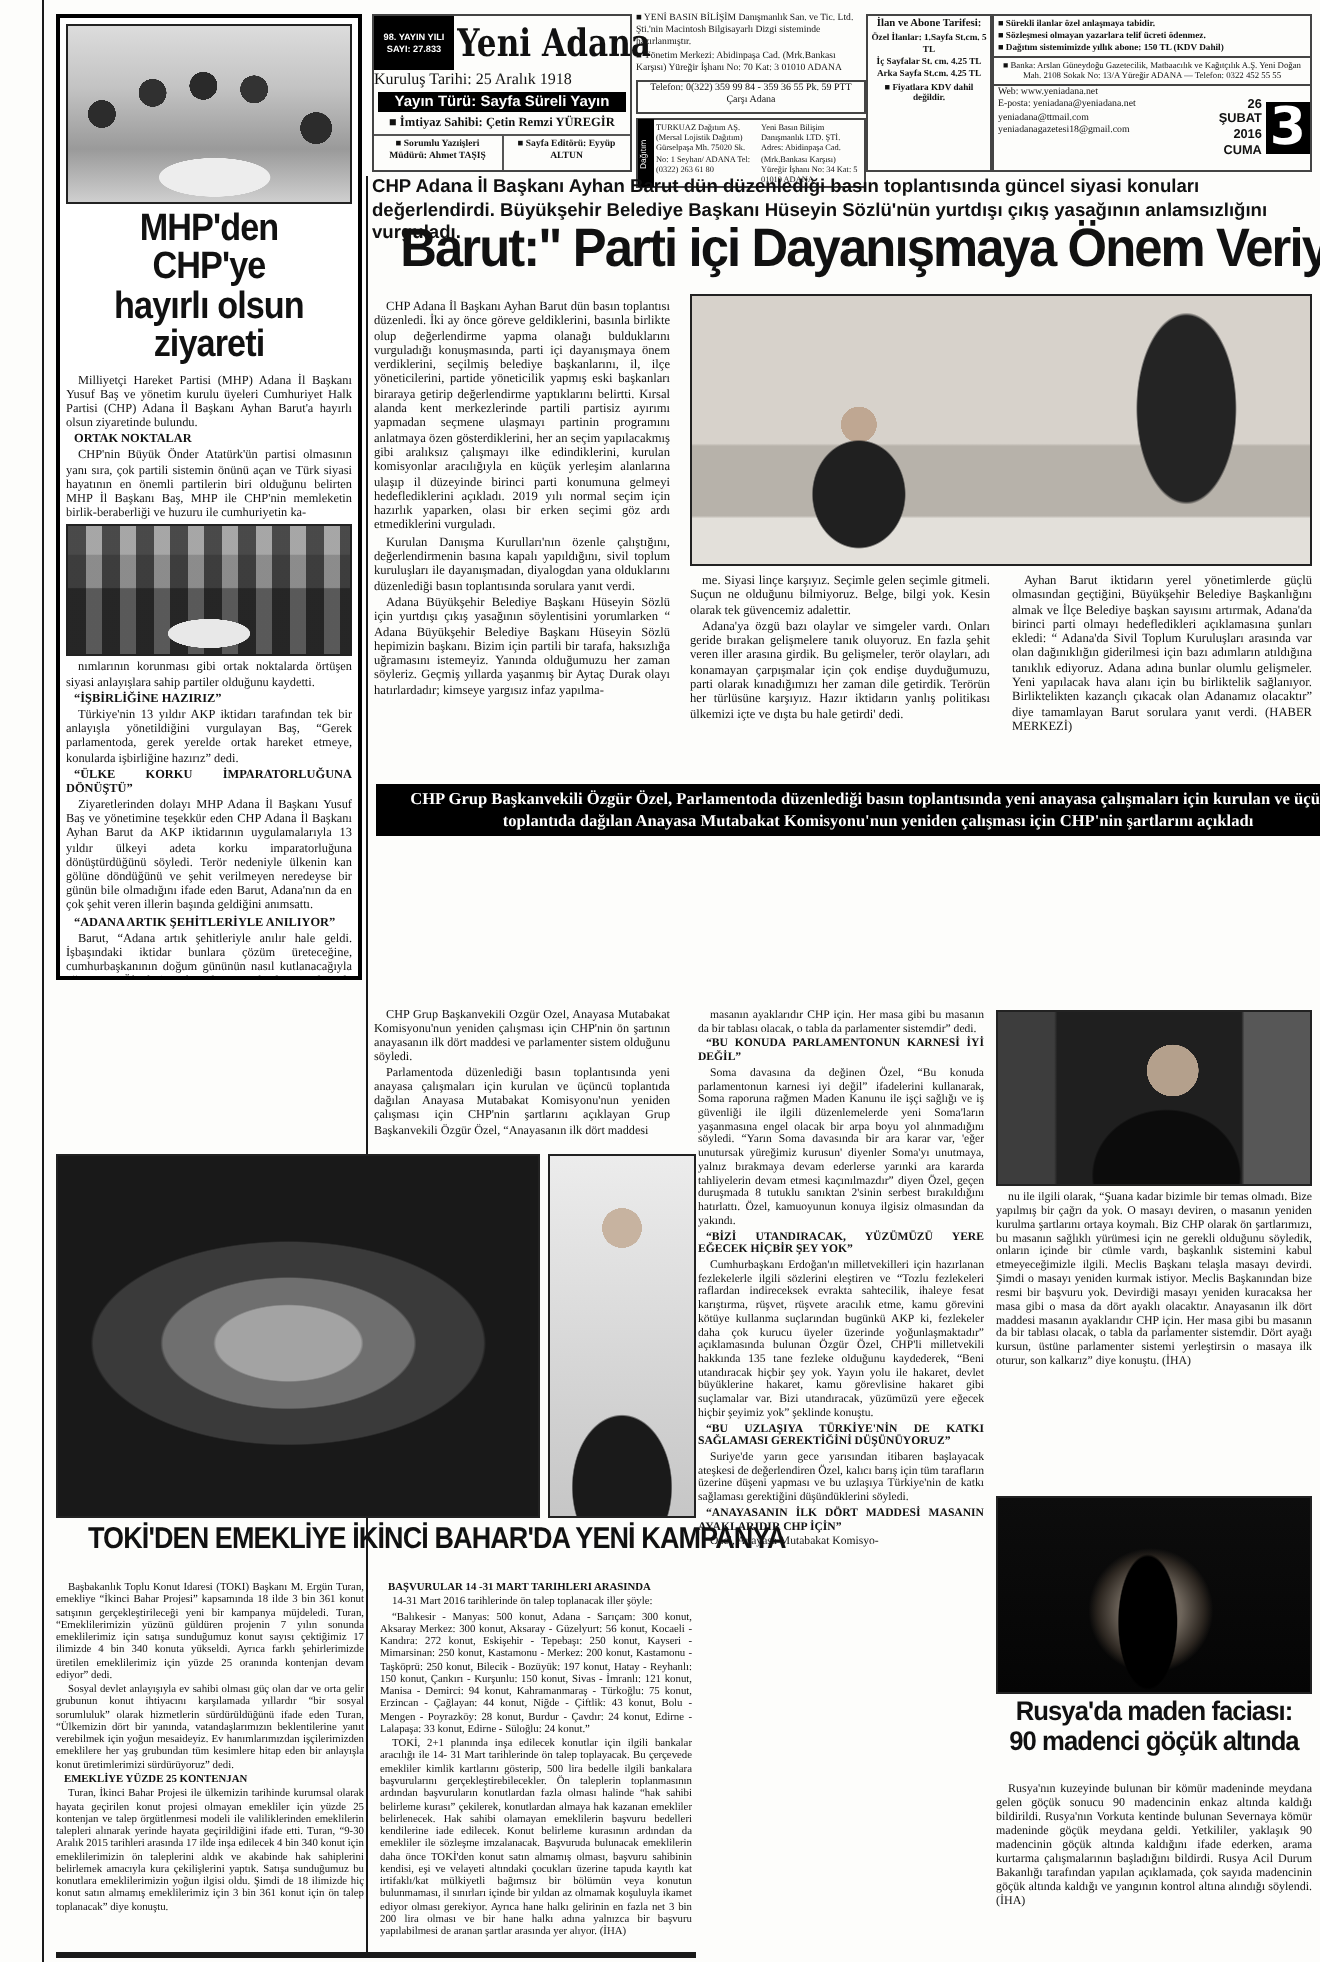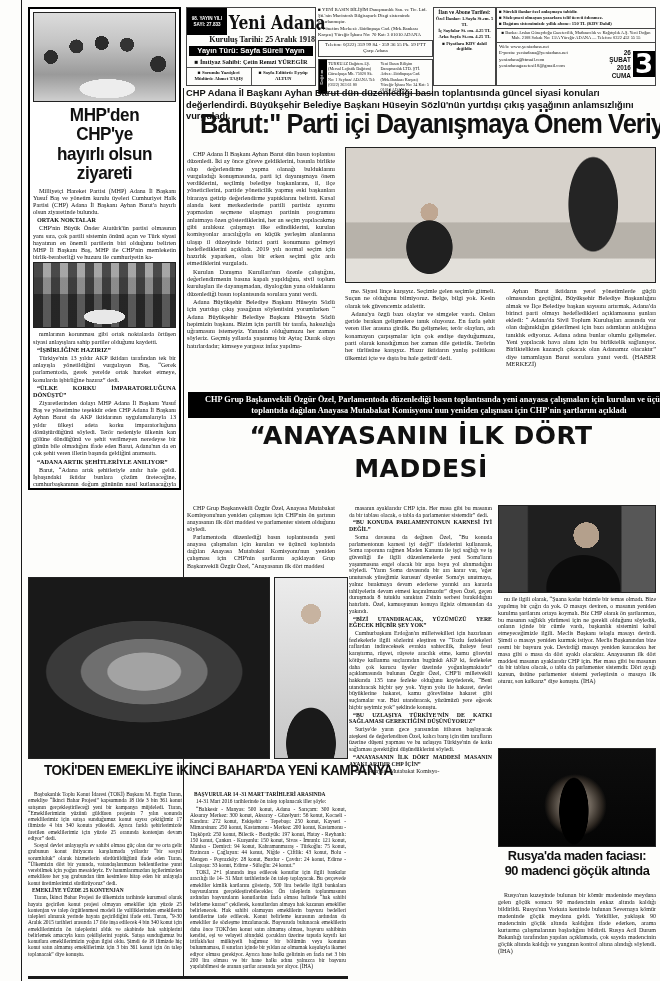--- a/index.html
+++ b/index.html
@@ -24,21 +24,21 @@
   .masthead{position:absolute;left:186px;top:7px;width:470px;height:79px;display:flex;
             font-family:"Liberation Serif",serif;}
   .mh-colA{width:130px;flex:none;display:flex;flex-direction:column;border:1px solid #444;box-sizing:border-box;}
   .mh-row1{display:flex;align-items:stretch;height:27px;}
   .issue-box{width:40px;flex:none;background:#000;color:#fff;font-family:"Liberation Sans",sans-serif;
              font-size:4.6px;font-weight:bold;text-align:center;display:flex;flex-direction:column;
              justify-content:center;gap:1px;line-height:1.1;}
   .nameplate{flex:1;font-family:"DejaVu Serif",serif;font-weight:bold;font-size:19px;
              white-space:nowrap;transform:scaleX(.82);transform-origin:left center;
              display:flex;align-items:center;padding-left:2px;}
-  .founded{font-size:8px;font-weight:bold;text-align:right;line-height:1.2;}
+  .founded{font-size:8px;font-weight:normal;text-align:left;line-height:1.2;}
   .pubtype{background:#000;color:#fff;font-family:"Liberation Sans",sans-serif;font-weight:bold;
            font-size:7.5px;text-align:center;line-height:1.4;margin:1px 2px;}
   .owner{font-size:6.3px;font-weight:bold;text-align:center;line-height:1.5;}
   .mh-staff{display:flex;border-top:1px solid #555;flex:1;}
   .mh-staff div{flex:1;font-size:4.8px;font-weight:bold;text-align:center;padding:2px 1px;line-height:1.3;}
   .mh-staff div:first-child{border-right:1px solid #555;}
 
   .mh-colB{width:117px;flex:none;display:flex;flex-direction:column;font-size:4.8px;box-sizing:border-box;padding-left:2px;}
   .mh-colB .blk{line-height:1.25;margin-bottom:1px;}
   .phonebox{border:1px solid #444;text-align:center;font-size:5px;line-height:1.3;padding:1px;margin:1px 0;}
@@ -243,21 +243,20 @@
   <div class="b-col2 body">
       <p>me. Siyasi linçe karşıyız. Seçimle gelen seçimle gitmeli. Suçun ne olduğunu bilmiyoruz. Belge, bilgi yok. Kesin olarak tek güvencemiz adalettir.</p>
       <p>Adana'ya özgü bazı olaylar ve simgeler vardı. Onları geride bırakan gelişmelere tanık oluyoruz. En fazla şehit veren iller arasına girdik. Bu gelişmeler, terör olayları, adı konamayan çarpışmalar için çok endişe duyduğumuzu, parti olarak kınadığımızı her zaman dile getirdik. Terörün her türlüsüne karşıyız. Hazır iktidarın yanlış politikası ülkemizi içte ve dışta bu hale getirdi' dedi.</p>
     </div>
   <div class="b-col3 body">
       <p>Ayhan Barut iktidarın yerel yönetimlerde güçlü olmasından geçtiğini, Büyükşehir Belediye Başkanlığını almak ve İlçe Belediye başkan sayısını artırmak, Adana'da birinci parti olmayı hedefledikleri açıklamasına şunları ekledi: “ Adana'da Sivil Toplum Kuruluşları arasında var olan dağınıklığın giderilmesi için bazı adımların atıldığına tanıklık ediyoruz. Adana adına bunlar olumlu gelişmeler. Yeni yapılacak hava alanı için bu birliktelik sağlanıyor. Birliktelikten kazançlı çıkacak olan Adanamız olacaktır” diye tamamlayan Barut sorulara yanıt verdi. (HABER MERKEZİ)</p>
     </div>
 
   <div class="an-kicker">CHP Grup Başkanvekili Özgür Özel, Parlamentoda düzenlediği basın toplantısında yeni anayasa çalışmaları için kurulan ve üçüncü toplantıda dağılan Anayasa Mutabakat Komisyonu'nun yeniden çalışması için CHP'nin şartlarını açıkladı</div>
   <div class="an-hl">
-    <div>“ANAYASANIN İLK DÖRT MADDESİ</div>
   </div>
   <div class="an-col1 body">
       <p>CHP Grup Başkanvekili Özgür Özel, Anayasa Mutabakat Komisyonu'nun yeniden çalışması için CHP'nin ön şartının anayasanın ilk dört maddesi ve parlamenter sistem olduğunu söyledi.</p>
       <p>Parlamentoda düzenlediği basın toplantısında yeni anayasa çalışmaları için kurulan ve üçüncü toplantıda dağılan Anayasa Mutabakat Komisyonu'nun yeniden çalışması için CHP'nin şartlarını açıklayan Grup Başkanvekili Özgür Özel, “Anayasanın ilk dört maddesi</p>
     </div>
   <div class="an-col2 body">
       <p>masanın ayaklarıdır CHP için. Her masa gibi bu masanın da bir tablası olacak, o tabla da parlamenter sistemdir” dedi.</p>
       <p class="sub">“BU KONUDA PARLAMENTONUN KARNESİ İYİ DEĞİL”</p>
       <p>Soma davasına da değinen Özel, “Bu konuda parlamentonun karnesi iyi değil” ifadelerini kullanarak, Soma raporuna rağmen Maden Kanunu ile işçi sağlığı ve iş güvenliği ile ilgili düzenlemelerde yeni Soma'ların yaşanmasına engel olacak bir arpa boyu yol alınmadığını söyledi. “Yarın Soma davasında bir ara karar var, 'eğer unutursak yüreğimiz kurusun' diyenler Soma'yı unutmaya, yalnız bırakmaya devam ederlerse yarınki ara kararda tahliyelerin devam etmesi kaçınılmazdır” diyen Özel, geçen duruşmada 8 tutuklu sanıktan 2'sinin serbest bırakıldığını hatırlattı. Özel, kamuoyunun konuya ilgisiz olmasından da yakındı.</p>
       <p class="sub">“BİZİ UTANDIRACAK, YÜZÜMÜZÜ YERE EĞECEK HİÇBİR ŞEY YOK”</p>

